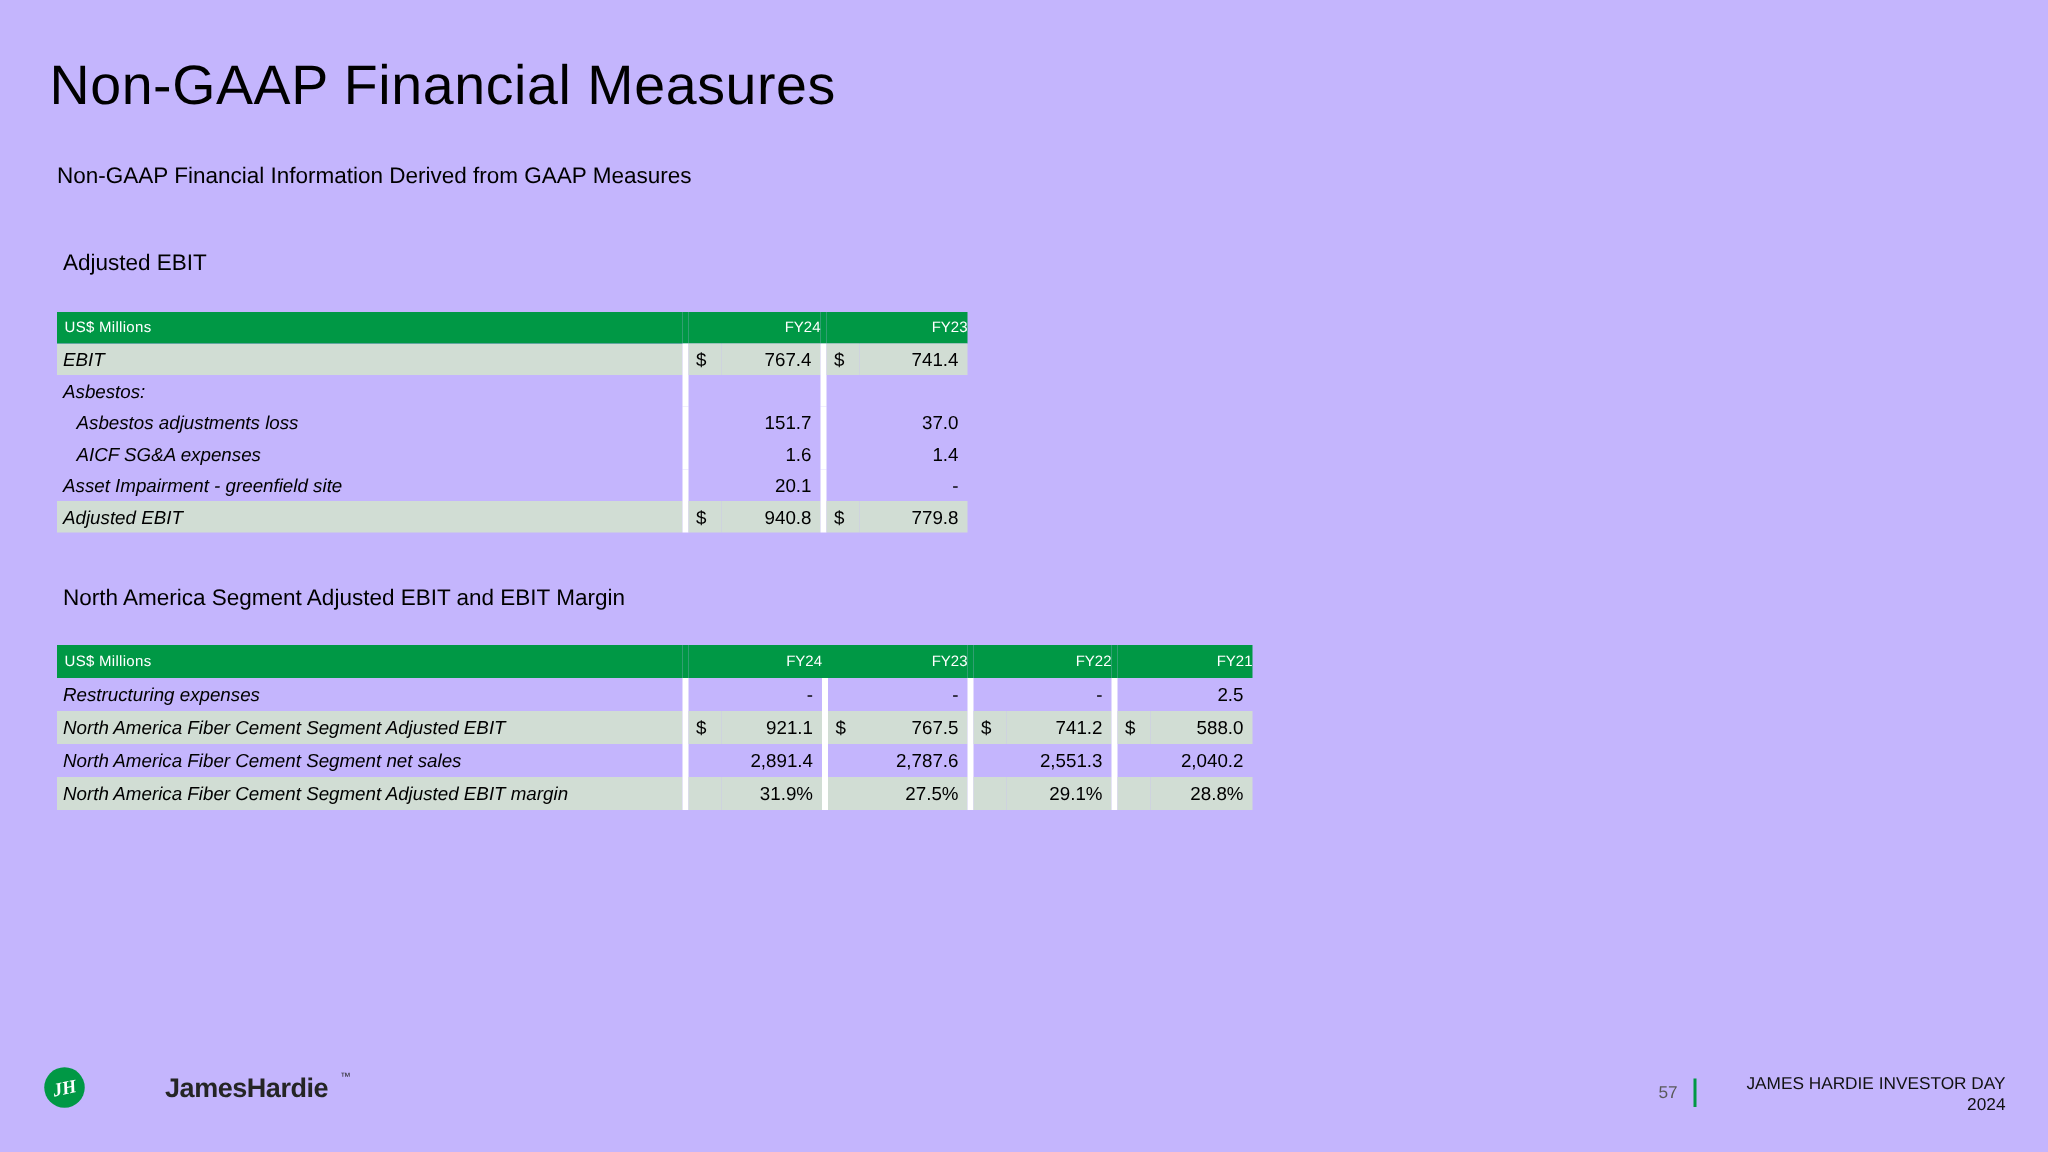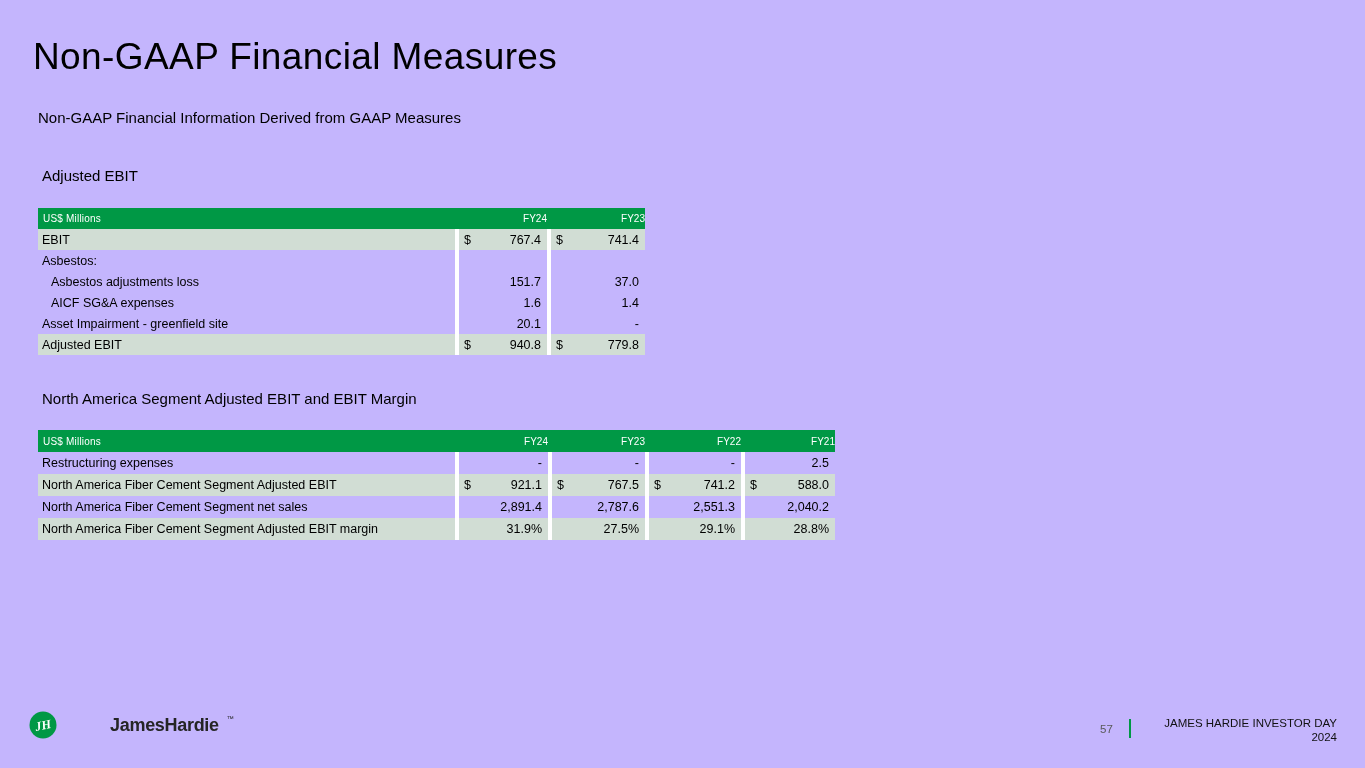--- a/index.html
+++ b/index.html
@@ -18,34 +18,34 @@
   #table2 { left: 38px; top: 430px; }
   #table1 tr { height: 21px; }
   #table2 tr { height: 22px; }
 
   thead th { background: var(--green, #009845); color: #ffffff; font-weight: 400; font-size: 10px; }
   th.h-label { text-align: left; padding-left: 5px; letter-spacing: 0.2px; }
   th.h-year { text-align: right; }
   th.h-gutter { padding: 0; }
 
   tbody td { vertical-align: middle; }
-  td.c-label { text-align: left; padding-left: 4px; white-space: nowrap; overflow: hidden; }
+  td.c-label { text-align: left; padding-left: 4px; white-space: nowrap; overflow: hidden; font-style: italic; }
   td.c-label.indent { padding-left: 13px; }
   td.c-dollar { text-align: left; padding-left: 5px; }
   td.c-value { text-align: right; padding-right: 6px; white-space: nowrap; }
   td.c-gutter { padding: 0; background: #ffffff; }
   tr.shaded td:not(.c-gutter) { background: var(--shade, #D1DDD4); }
 
   .footer-logo { position: absolute; left: 28px; top: 710px; display: flex; align-items: center; gap: 7px; }
   .logo-mark svg { display: block; }
   .logo-mark circle { fill: var(--green, #009845); }
   .wordmark { font-size: 18px; font-weight: 700; color: #252525; letter-spacing: -0.3px; margin-left: 45px; }
   .tm { font-size: 7px; vertical-align: top; position: relative; top: -7px; left: 1px; color: #252525; }
 
-  .page-num { position: absolute; left: 1100px; top: 723px; width: 24px; text-align: left; font-size: 11.5px; color: #595959; }
+  .page-num { position: absolute; left: 1100px; top: 723px; width: 24px; text-align: center; font-size: 11.5px; color: #595959; }
   .footer-bar { position: absolute; left: 1129px; top: 719px; width: 2px; height: 19px; background: var(--green, #009845); }
   .event { position: absolute; right: 28px; top: 716px; text-align: right; font-size: 11.5px; line-height: 14px; color: #111111; }
 </style>
 </head>
 <body>
 
 <div class="slide">
 
   <h1 class="title">Non-GAAP Financial Measures</h1>
   <div class="subtitle">Non-GAAP Financial Information Derived from GAAP Measures</div>

